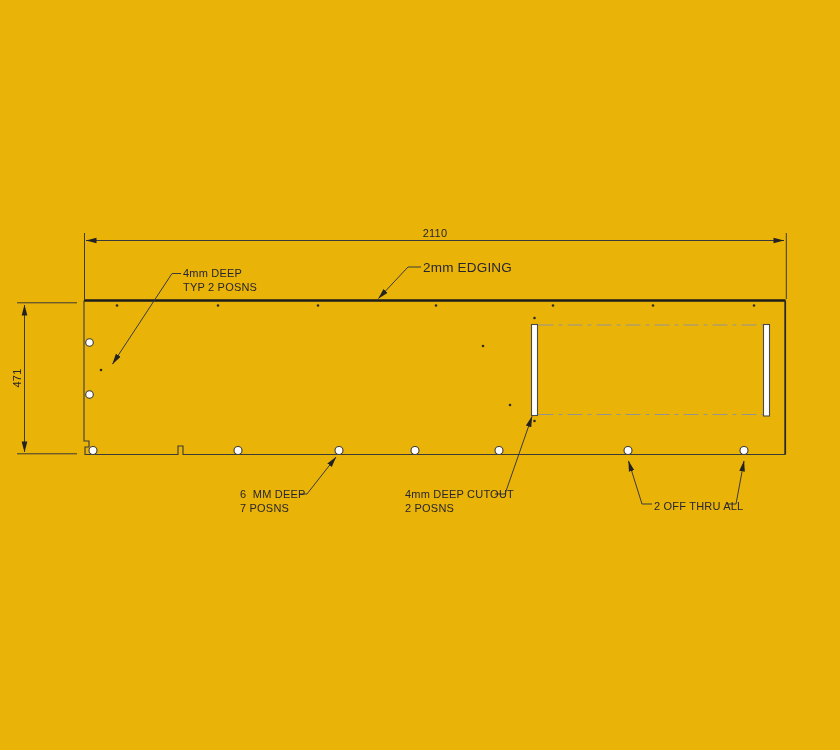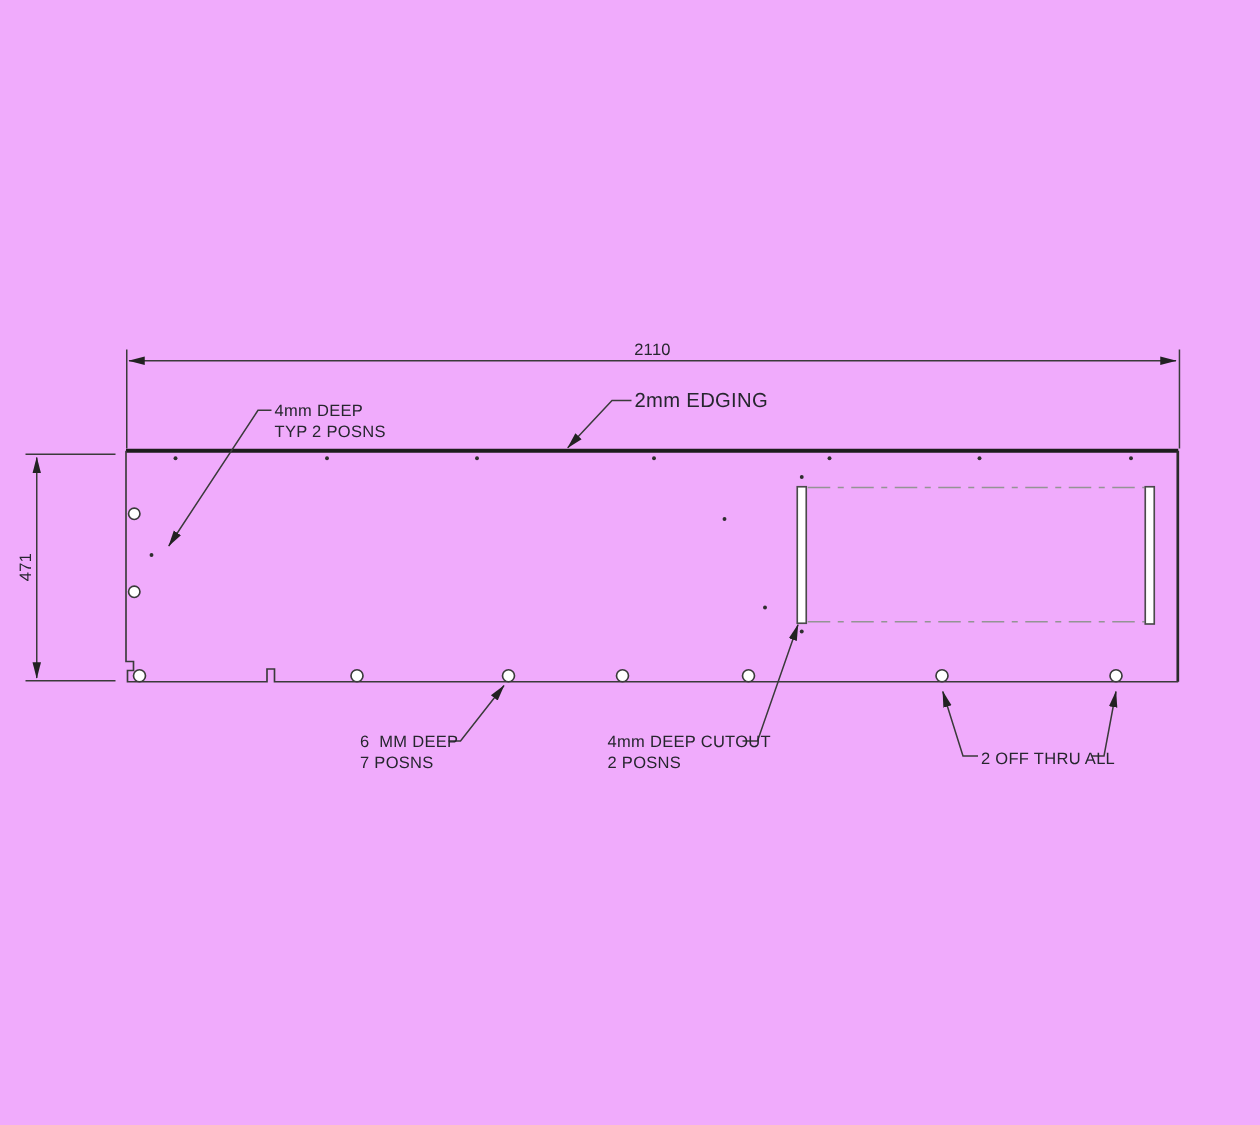--- a/index.html
+++ b/index.html
@@ -7,21 +7,21 @@
     padding: 0;
     background: #ffffff;
     width: 840px;
     height: 750px;
     overflow: hidden;
   }
   #canvas {
     position: relative;
     width: 840px;
     height: 750px;
-    background: #f0abfc;
+    background: #eab308;
     font-family: "Liberation Sans", sans-serif;
   }
   svg text {
     font-family: "Liberation Sans", sans-serif;
     fill: #26262e;
     white-space: pre;
     letter-spacing: 0.2px;
   }
   .dim-text   { font-size: 11px; }
   .note-text  { font-size: 11px; }

